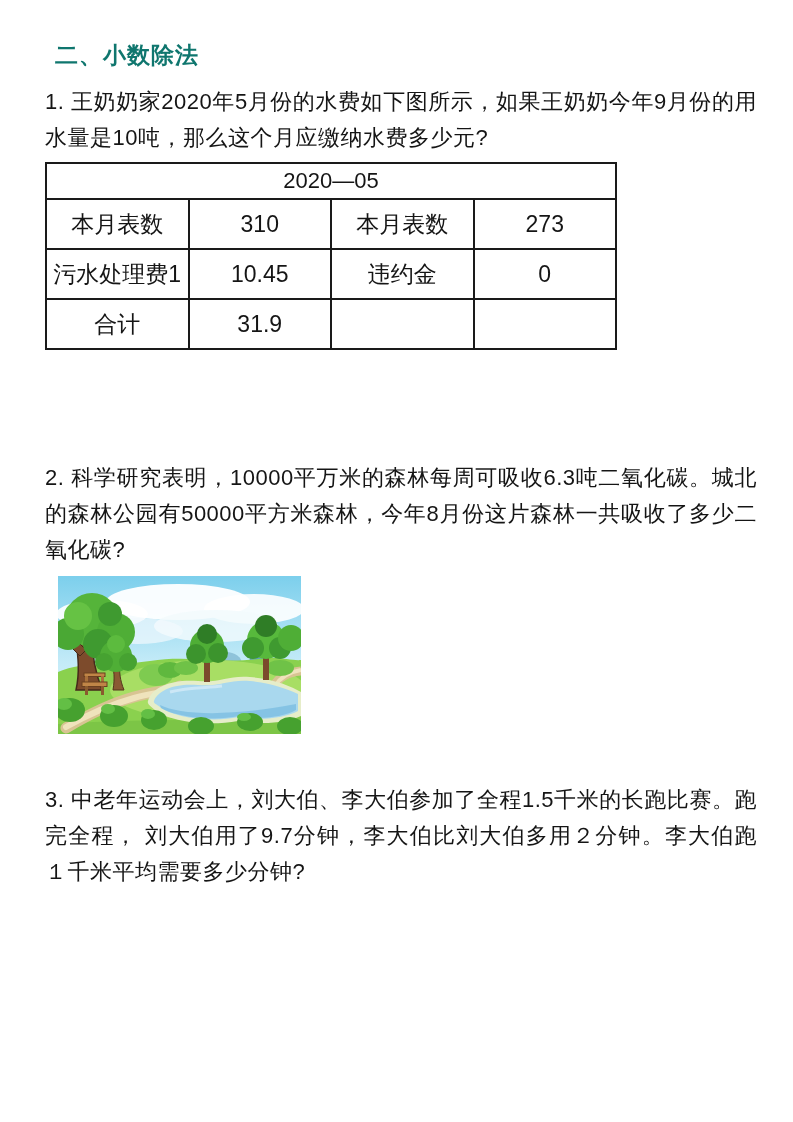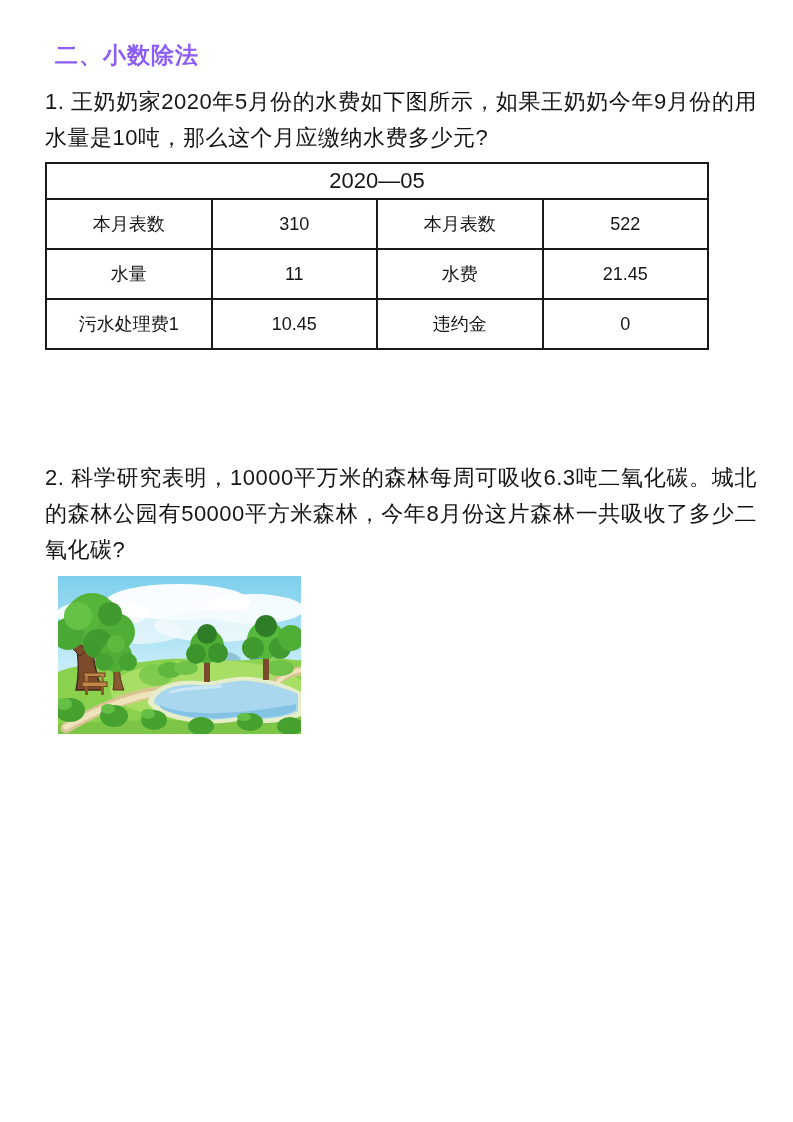--- a/index.html
+++ b/index.html
@@ -18,45 +18,45 @@
     box-sizing: border-box;
     width: 793px;
     height: 1122px;
     padding: 40px 36px 0 45px;
   }
   .heading {
     margin: 0 0 14px 10px;
     font-size: 23px;
     line-height: 30px;
     font-weight: bold;
-    color: #8b5cf6;
+    color: #0f766e;
     letter-spacing: 1px;
   }
   .q {
     width: 712px;
     margin: 0;
     font-size: 22px;
     line-height: 36px;
     text-align: justify;
     letter-spacing: 0.5px;
   }
   .q1 { margin-top: 14px; }
   .q2 { margin-top: 110px; }
   .q3 { margin-top: 48px; }
   table.bill {
-    width: 664px;
+    width: 572px;
     margin-top: 6px;
     border-collapse: collapse;
     table-layout: fixed;
   }
   table.bill td {
     border: 2px solid #1a1a1a;
     text-align: center;
     vertical-align: middle;
-    font-size: 18px;
+    font-size: 23px;
     padding: 0;
     height: 48px;
     width: 25%;
     overflow: hidden;
   }
   table.bill td.title-cell {
     height: 34px;
     font-size: 22px;
   }
   .park-wrap {
@@ -77,33 +77,33 @@
 
   <table class="bill">
     <tbody>
       <tr>
         <td colspan="4" class="title-cell">2020—05</td>
       </tr>
       <tr>
         <td>本月表数</td>
         <td>310</td>
         <td>本月表数</td>
-        <td>522</td>
-      </tr>
-      <tr>
-        <td>水量</td>
-        <td>11</td>
-        <td>水费</td>
-        <td>21.45</td>
+        <td>273</td>
       </tr>
       <tr>
         <td>污水处理费1</td>
         <td>10.45</td>
         <td>违约金</td>
         <td>0</td>
+      </tr>
+      <tr>
+        <td>合计</td>
+        <td>31.9</td>
+        <td></td>
+        <td></td>
       </tr>
     </tbody>
   </table>
 
   <p class="q q2">2. 科学研究表明，10000平万米的森林每周可吸收6.3吨二氧化碳。城北的森林公园有50000平方米森林，今年8月份这片森林一共吸收了多少二氧化碳?</p>
 
   <div class="park-wrap">
     <svg width="243" height="158" viewBox="0 0 243 158" xmlns="http://www.w3.org/2000/svg">
       <defs>
         <linearGradient id="sky" x1="0" y1="0" x2="0" y2="1">
@@ -206,14 +206,15 @@
         <ellipse cx="96" cy="144" rx="13" ry="10" fill="#46a12f"></ellipse>
         <ellipse cx="90" cy="138" rx="7" ry="5" fill="#63bf45"></ellipse>
         <ellipse cx="143" cy="150" rx="13" ry="9" fill="#46a12f"></ellipse>
         <ellipse cx="192" cy="146" rx="13" ry="9" fill="#46a12f"></ellipse>
         <ellipse cx="186" cy="141" rx="7" ry="4" fill="#63bf45"></ellipse>
         <ellipse cx="232" cy="150" rx="13" ry="9" fill="#46a12f"></ellipse>
       </g>
     </svg>
   </div>
 
+  <p class="q q3">3. 中老年运动会上，刘大伯、李大伯参加了全程1.5千米的长跑比赛。跑完全程， 刘大伯用了9.7分钟，李大伯比刘大伯多用２分钟。李大伯跑１千米平均需要多少分钟?</p>
 
 </div>
 
 </body></html>

